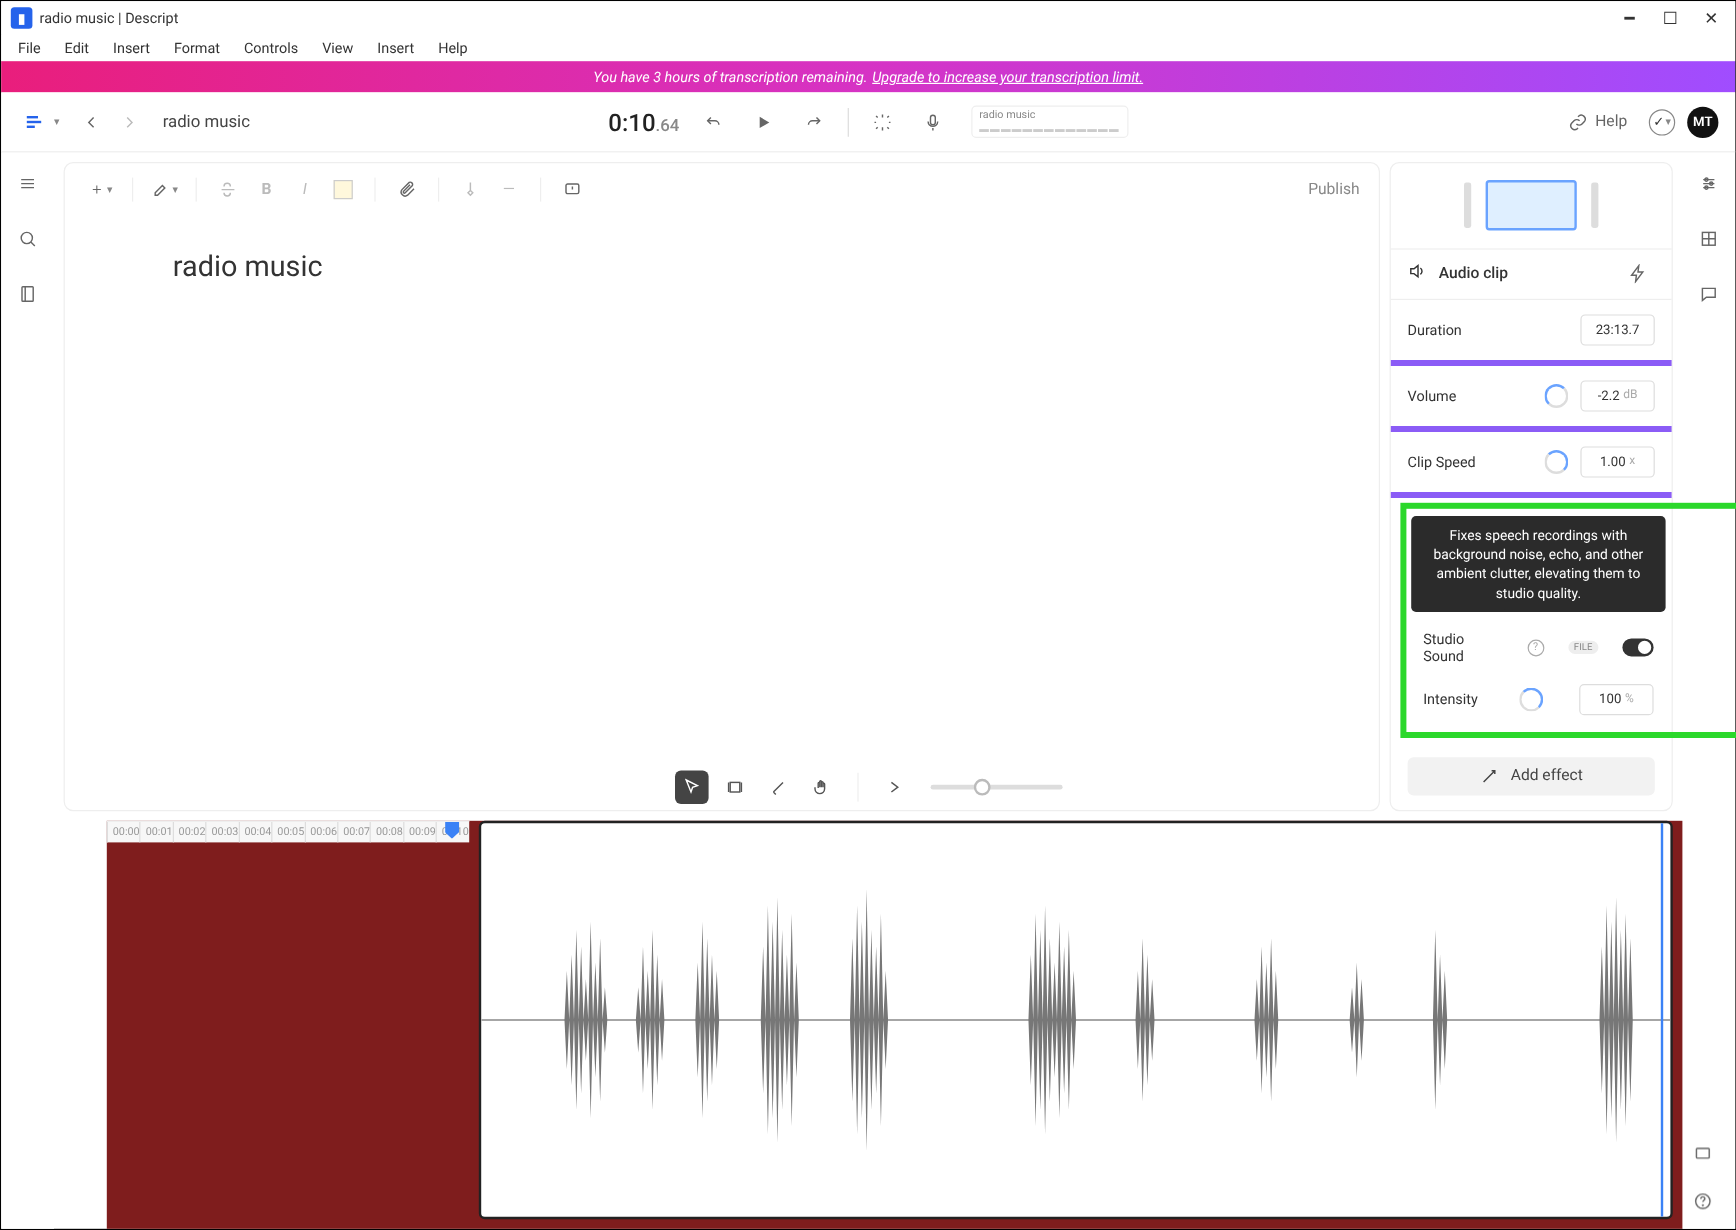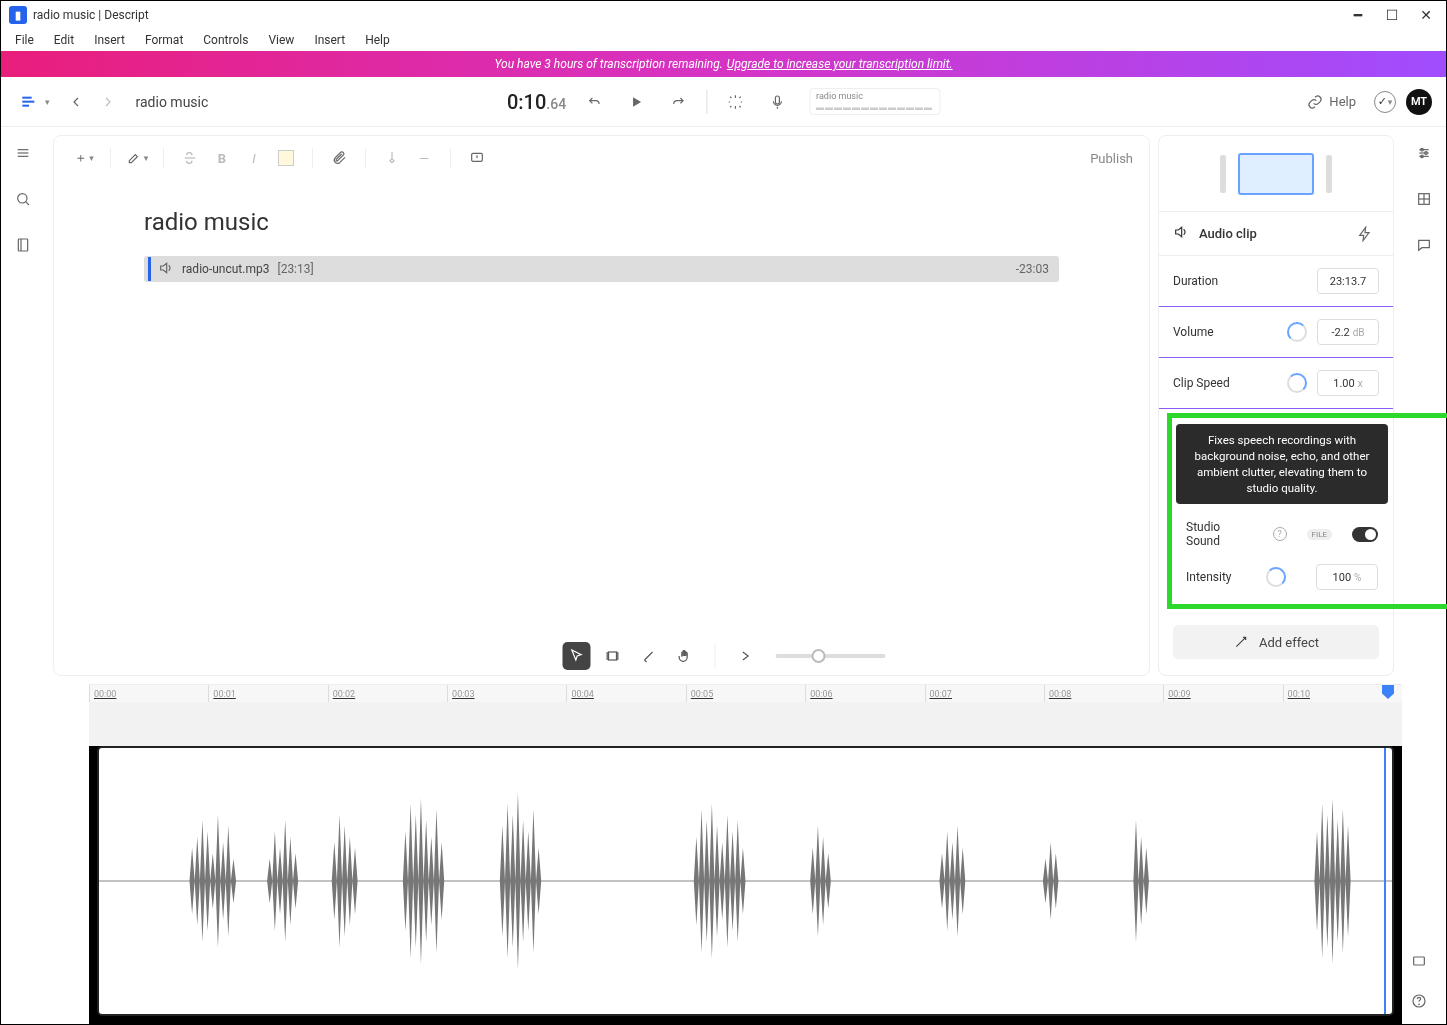--- a/index.html
+++ b/index.html
@@ -63,21 +63,21 @@
 .audio-chip-dur { font-size: 12px; color: #666; }
 .audio-chip-time { margin-left: auto; font-size: 12px; color: #666; }
 
 
 .props-panel { width: 236px; background: #fff; border: 1px solid #eee; border-radius: 8px; display: flex; flex-direction: column; }
 .props-preview { height: 76px; display: flex; align-items: center; justify-content: center; gap: 12px; border-bottom: 1px solid #eee; }
 .prev-bar { width: 6px; height: 38px; background: #ddd; border-radius: 2px; }
 .prev-frame { width: 76px; height: 42px; border: 2px solid #6aa3ff; background: #dfefff; border-radius: 3px; }
 .props-header { height: 44px; display: flex; align-items: center; padding: 0 14px; gap: 10px; border-bottom: 1px solid #eee; font-size: 13px; font-weight: 500; }
 .props-header .bolt { margin-left: auto; }
-.prop-row { display: flex; align-items: center; padding: 12px 14px; border-bottom: 1px solid #8b5cf6; font-size: 12px; color: #333; }
+.prop-row { display: flex; align-items: center; padding: 12px 14px; border-bottom: 5px solid #8b5cf6; font-size: 12px; color: #333; }
 .prop-row .label { flex: 1; }
 .prop-input { width: 62px; height: 26px; border: 1px solid #ddd; border-radius: 4px; text-align: center; font-size: 11px; display: flex; align-items: center; justify-content: center; gap: 3px; }
 .prop-input .unit { color: #aaa; font-size: 10px; }
 .dial { width: 20px; height: 20px; border: 2px solid #6aa3ff; border-radius: 50%; border-bottom-color: #ddd; border-left-color: #ddd; margin-right: 10px; }
 .dial.sm { border-left-color: #6aa3ff; border-bottom-color: #ddd; border-right-color: #ddd; }
 
 
 .highlight-box { border: 5px solid #2bd82b; margin: 4px -70px 4px 8px; padding: 6px 70px 6px 4px; position: relative; z-index: 10; }
 .tooltip-dark { background: #2b2b2b; color: #fff; font-size: 11.5px; padding: 8px 10px; text-align: center; border-radius: 4px; margin-bottom: 8px; line-height: 1.4; }
 .ss-row { display: flex; align-items: center; padding: 8px 10px; font-size: 12px; gap: 20px; }
@@ -90,21 +90,21 @@
 .add-effect { margin: 12px 14px; height: 34px; background: #f2f2f2; border-radius: 5px; display: flex; align-items: center; justify-content: center; gap: 10px; font-size: 13px; color: #444; cursor: pointer; }
 
 
 .bottom-tools { position: absolute; left: 50%; transform: translateX(-50%); bottom: 354px; display: flex; align-items: center; gap: 8px; background: #fff; }
 .tool-sq { width: 28px; height: 28px; border-radius: 5px; display: flex; align-items: center; justify-content: center; color: #555; cursor: pointer; }
 .tool-sq.active { background: #444; color: #fff; }
 .zoom-slider { width: 110px; height: 4px; background: #ddd; border-radius: 2px; position: relative; margin-left: 8px; }
 .zoom-knob { position: absolute; top: -5px; left: 36px; width: 14px; height: 14px; border: 2px solid #bbb; background: #fff; border-radius: 50%; }
 
 
-.timeline-area { height: 340px; border-top: 0; background: #000000; display: flex; flex-direction: column; margin-left: 44px; text-decoration: underline; }
+.timeline-area { height: 340px; border-top: 0; background: #7f1d1d; display: flex; flex-direction: row; margin-left: 44px; }
 .ruler { height: 18px; background: #f7f7f7; display: flex; position: relative; border-top: 1px solid #eee; }
 .ruler-tick { flex: 1; border-left: 1px solid #ddd; font-size: 9px; color: #999; padding-left: 4px; display: flex; align-items: center; }
 .playhead-flag { position: absolute; right: 8px; top: 0; width: 12px; height: 14px; background: #3b82f6; clip-path: polygon(0 0,100% 0,100% 60%,50% 100%,0 60%); }
 .tracks-gap { height: 44px; background: #f2f2f2; }
 .wave-track { flex: 1; margin: 0 8px 8px 8px; border: 2px solid #222; border-radius: 5px; background: #fff; position: relative; overflow: hidden; }
 .playhead-line { position: absolute; right: 6px; top: -62px; bottom: 0; width: 2px; background: #3b82f6; z-index: 5; }
 .wave-svg { width: 100%; height: 100%; }
 .bottom-help { position: fixed; right: 14px; bottom: 10px; display: flex; flex-direction: column; gap: 12px; }
 
 svg.icon { width: 16px; height: 16px; stroke: currentColor; fill: none; stroke-width: 1.8; }
@@ -285,30 +285,20 @@
             <div class="icon-btn">
                 <svg class="icon" viewBox="0 0 24 24">
                   <rect x="4" y="5" width="16" height="12" rx="2"></rect>
                   <path d="M12 10h0M12 8v4"></path>
                 </svg>
               </div>
             <div class="tb-right"><span class="publish-btn">Publish</span></div>
           </div>
           <div class="doc-body">
             <div class="doc-title">radio music</div>
-            <div class="audio-chip">
-              <div class="audio-chip-cursor"></div>
-              <span class="audio-chip-icon"><svg class="icon" viewBox="0 0 24 24">
-                    <path d="M4 9v6h4l5 4V5L8 9H4z"></path>
-                    <path d="M16 8a5 5 0 010 8"></path>
-                  </svg></span>
-              <span class="audio-chip-name">radio-uncut.mp3</span>
-              <span class="audio-chip-dur">[23:13]</span>
-              <span class="audio-chip-time">-23:03</span>
-            </div>
           </div>
         </div>
 
         <div class="props-panel">
           <div class="props-preview">
             <div class="prev-bar"></div>
               <div class="prev-frame"></div>
               <div class="prev-bar"></div>
           </div>
           <div class="props-header">

